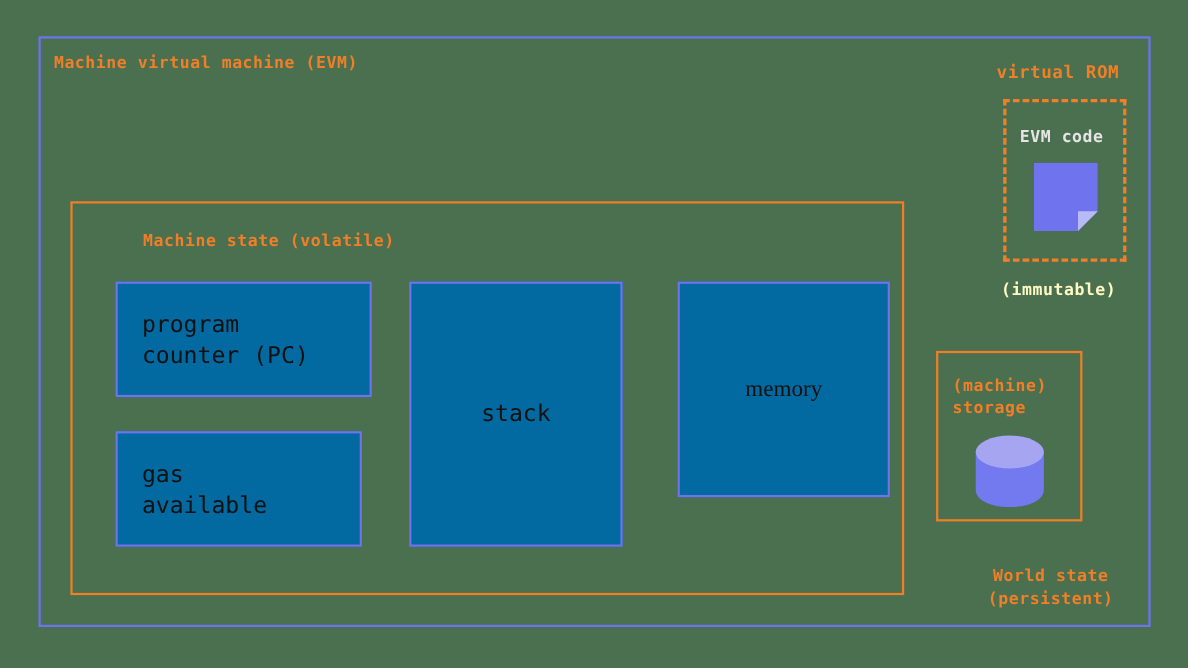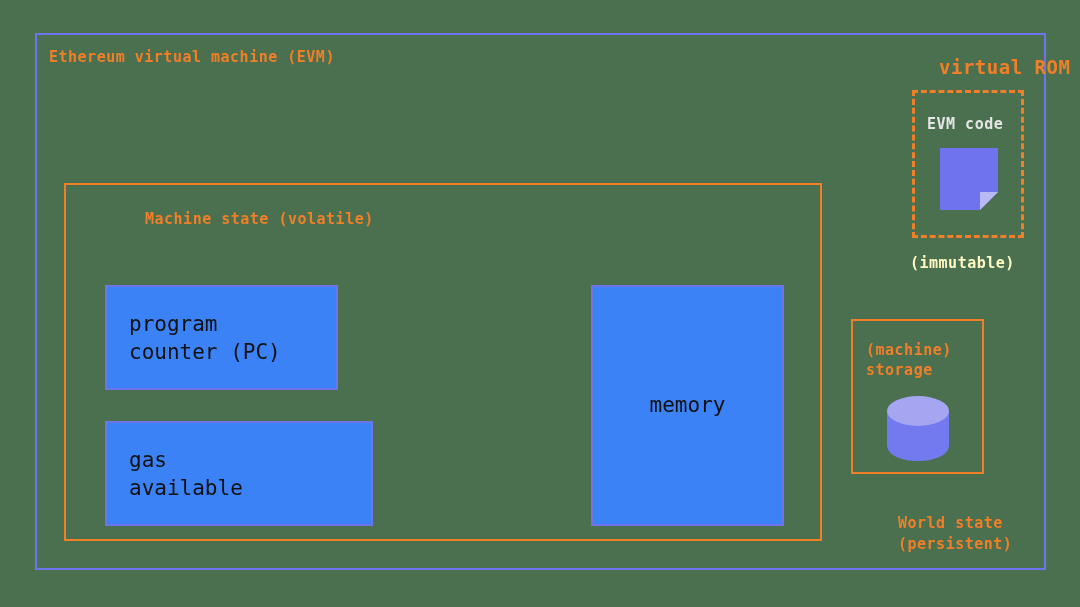--- a/index.html
+++ b/index.html
@@ -50,86 +50,86 @@
     left: 64px;
     top: 183px;
     width: 758px;
     height: 358px;
     border: 2px solid #f07f28;
     box-sizing: border-box;
   }
 
   .machine-state-title {
     position: absolute;
-    left: 118px;
+    left: 103px;
     top: 210px;
     color: #f07f28;
     font-size: 15px;
     font-weight: bold;
     letter-spacing: 0.5px;
     white-space: nowrap;
     padding-left: 27px;
   }
 
   
   .pbox {
     position: absolute;
-    background: #3b82f6;
+    background: #0369a1;
     border: 2px solid #6f74ee;
     box-sizing: border-box;
     color: #111111;
     font-size: 21px;
     line-height: 1.32;
     white-space: pre;
-    margin-top: 29px;
   }
 
   .pbox-pc {
     left: 105px;
     top: 256px;
     width: 233px;
     height: 105px;
     padding: 24px 0 0 22px;
   }
 
   .pbox-gas {
     left: 105px;
     top: 392px;
-    width: 268px;
+    width: 224px;
     height: 105px;
     padding: 24px 0 0 22px;
   }
 
   .pbox-stack {
     left: 372px;
     top: 256px;
     width: 194px;
     height: 241px;
     display: flex;
     align-items: center;
     justify-content: center;
   }
 
   .pbox-memory {
-    left: 591px;
+    left: 616px;
     top: 256px;
     width: 193px;
-    height: 241px;
+    height: 196px;
     display: flex;
     align-items: center;
     justify-content: center;
+    font-family: Liberation Serif, serif;
   }
 
   
   .vrom-title {
     position: absolute;
-    left: 939px;
+    left: 906px;
     top: 56px;
     color: #f07f28;
-    font-size: 19px;
+    font-size: 16px;
     font-weight: bold;
     letter-spacing: 0.5px;
     white-space: nowrap;
   }
 
   .vrom-box {
     position: absolute;
     left: 912px;
     top: 90px;
     width: 112px;
@@ -202,38 +202,39 @@
   .world-state-label {
     position: absolute;
     left: 898px;
     top: 513px;
     color: #f07f28;
     font-size: 15px;
     font-weight: bold;
     letter-spacing: 0.5px;
     line-height: 1.4;
     white-space: pre;
-    text-align: left;
+    text-align: center;
   }
 </style>
 </head>
 <body>
 
 <div id="canvas">
 
   <div class="evm-box"></div>
-  <div class="evm-title">Ethereum virtual machine (EVM)</div>
+  <div class="evm-title">Machine virtual machine (EVM)</div>
 
   <div class="machine-state-box"></div>
   <div class="machine-state-title">Machine state (volatile)</div>
 
   <div class="pbox pbox-pc">program
 counter (PC)</div>
   <div class="pbox pbox-gas">gas
 available</div>
+  <div class="pbox pbox-stack">stack</div>
   <div class="pbox pbox-memory">memory</div>
 
   <div class="vrom-title">virtual ROM</div>
   <div class="vrom-box"></div>
   <div class="evmcode-label">EVM code</div>
 
   <div class="doc-icon">
     <svg width="58" height="62" viewBox="0 0 58 62" xmlns="http://www.w3.org/2000/svg">
       <path d="M0 0 H58 V44 L40 62 H0 Z" fill="#6f74ee"></path>
       <path d="M58 44 L40 62 V44 Z" fill="#b9b9f7"></path>

